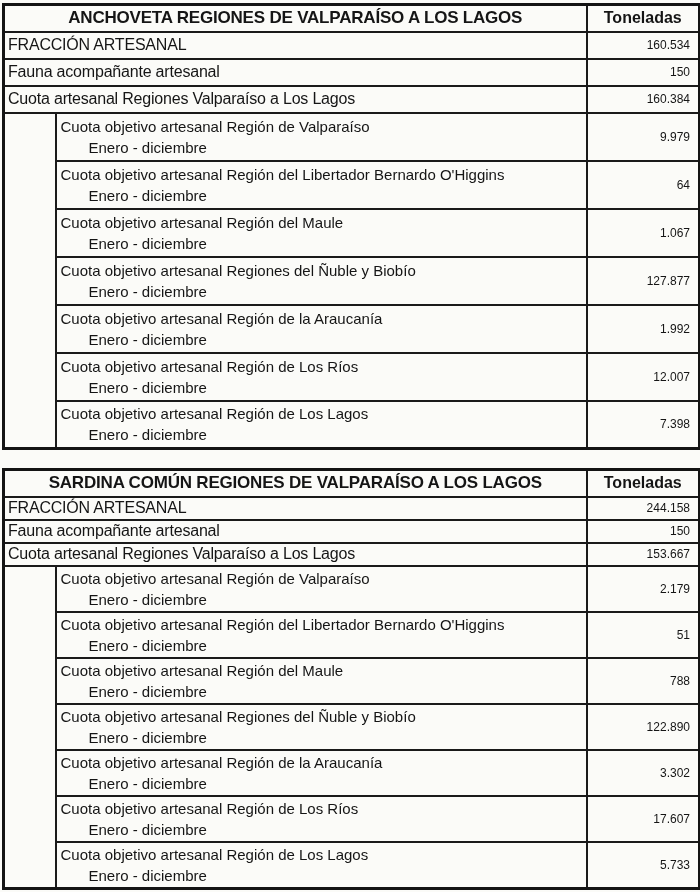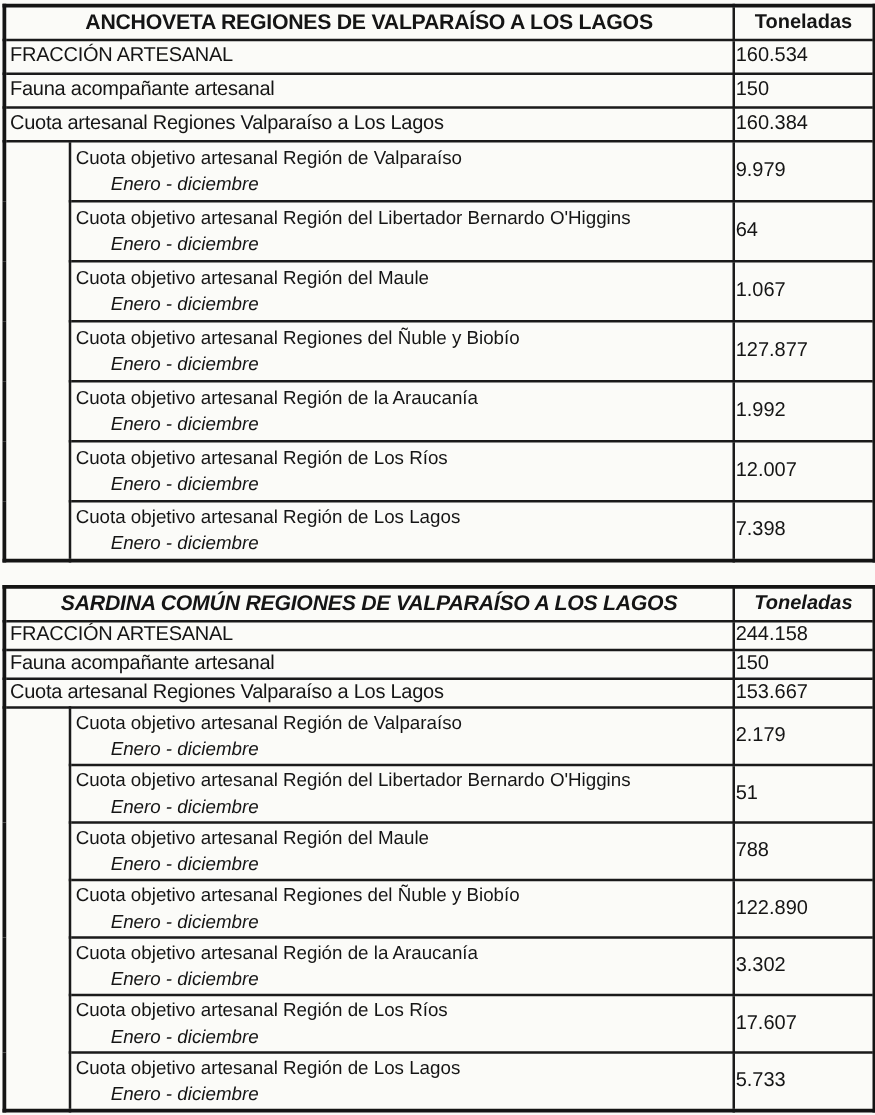--- a/index.html
+++ b/index.html
@@ -45,40 +45,40 @@
     font-size: 16px;
     margin-top: 26px;
   }
   .summary-label {
     font-weight: normal;
     font-size: 16px;
     padding-left: 3px;
     letter-spacing: -0.2px;
   }
   .value-cell {
+    text-align: right;
     padding-right: 8px;
-    font-size: 16px;
+    font-size: 12px;
   }
   .indent-cell { background: transparent; }
   .detail-label-cell {
     font-size: 15px;
     padding-left: 4px;
     line-height: 21px;
   }
   .detail-period {
     padding-left: 28px;
-    font-style: italic;
   }
   
   .t1 .r-head td { height: 27px; }
   .t1 .r-sum  td { height: 27px; }
   .t1 .r-det  td { height: 48px; }
   
   .t2 { margin-top: 18px; }
-  .t2 .r-head td { height: 27px; font-style: italic; }
+  .t2 .r-head td { height: 27px; }
   .t2 .r-sum  td { height: 23px; }
   .t2 .r-det  td { height: 46px; }
 </style>
 </head>
 <body>
 
 <div class="doc">
 
   <table class="quota t1">
     <colgroup>

